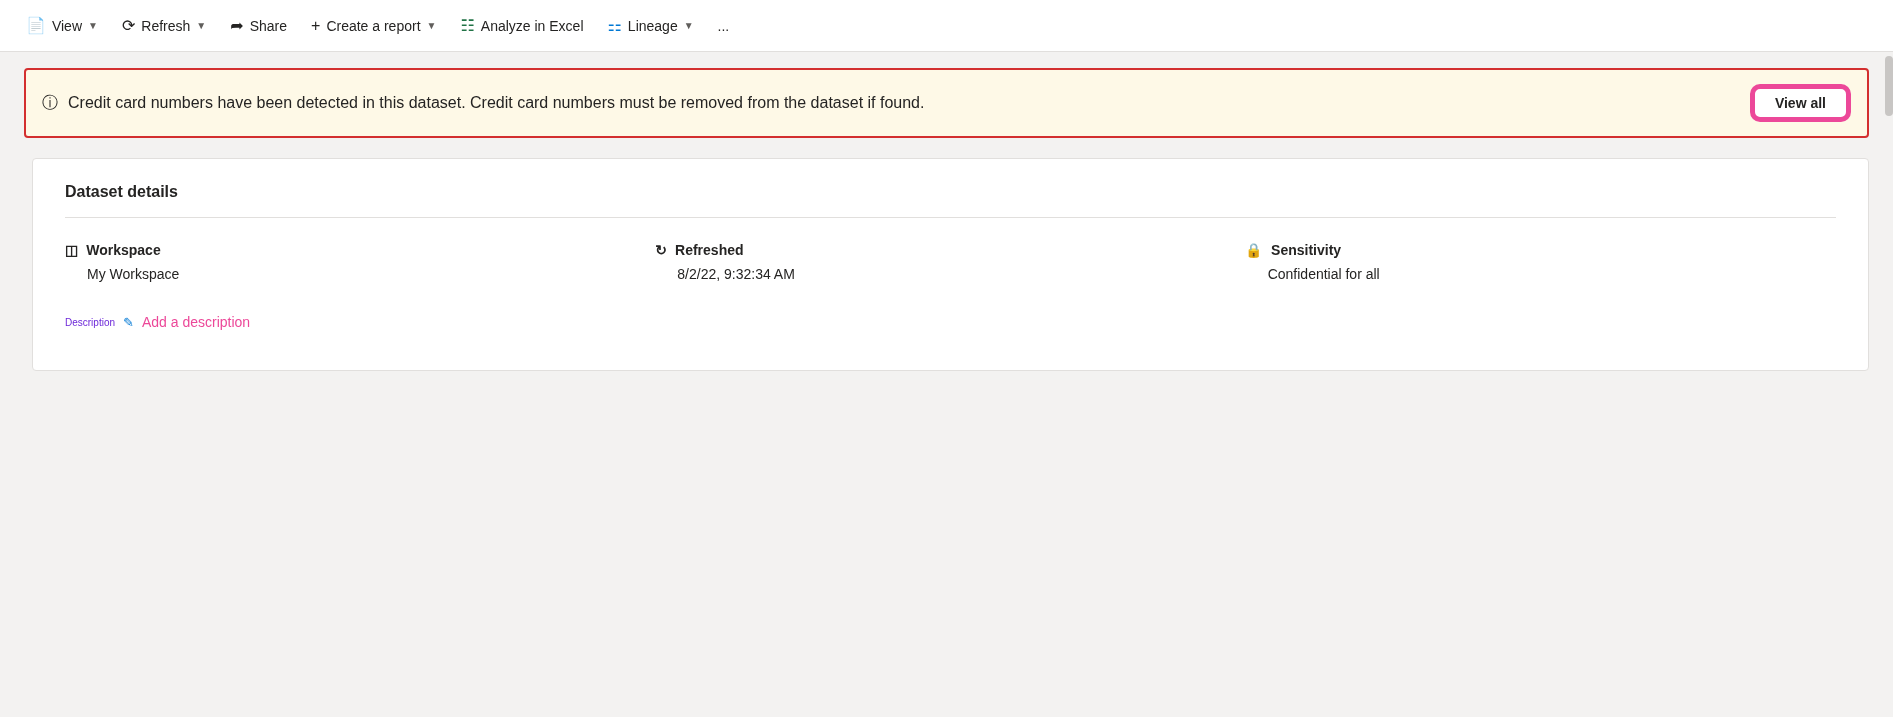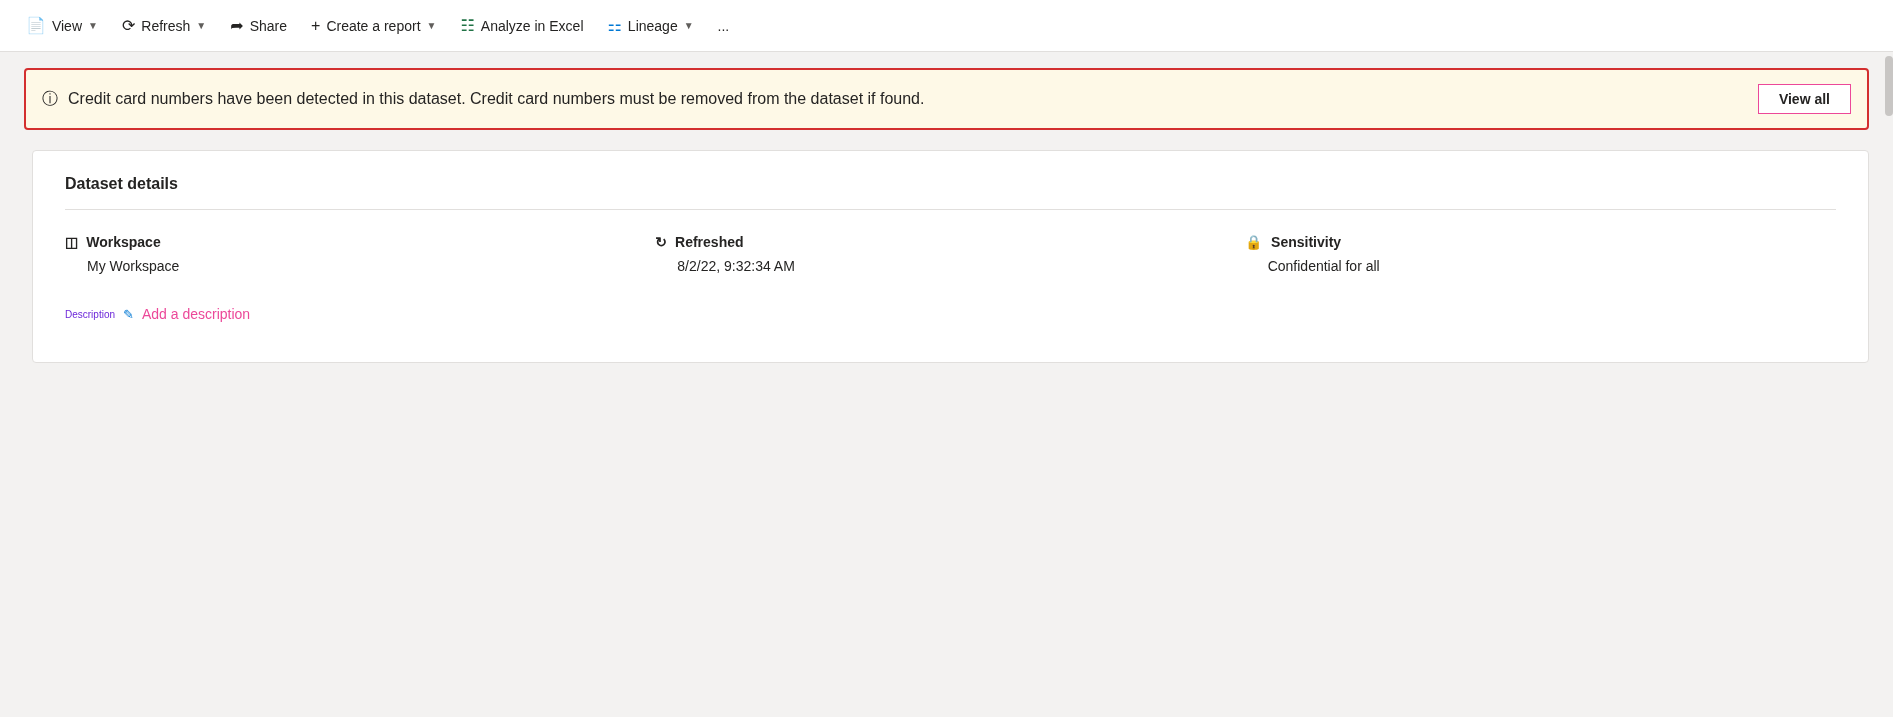--- a/index.html
+++ b/index.html
@@ -64,27 +64,27 @@
     .alert-icon {
       font-size: 16px;
       color: #252423;
       flex-shrink: 0;
     }
     .alert-text {
       font-size: 16px;
       color: #252423;
     }
     .view-all-btn {
-      border: 1px solid #ec4899;
+      border: 5px solid #ec4899;
       background: #fff;
       padding: 6px 20px;
       font-size: 14px;
       font-weight: 600;
       cursor: pointer;
-      border-radius: 0;
+      border-radius: 10px;
       white-space: nowrap;
       color: #252423;
     }
 
     
     .details-card {
       background: #fff;
       border-radius: 4px;
       border: 1px solid #e1dfdd;
       padding: 24px 32px 40px 32px;

